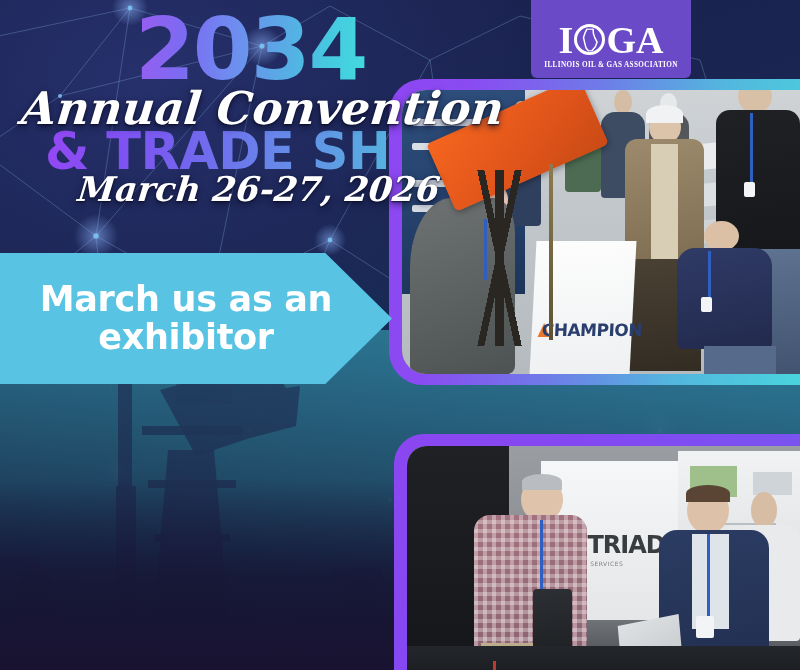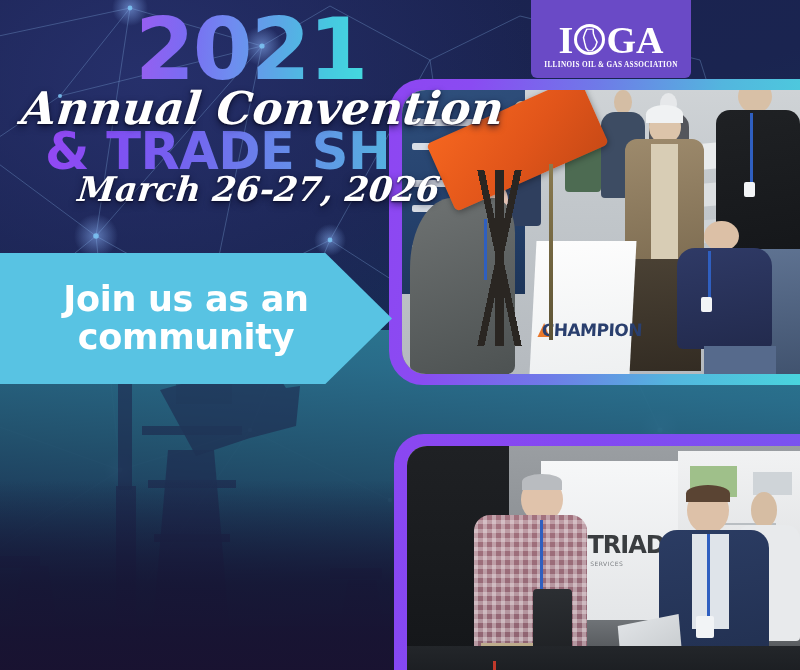--- a/index.html
+++ b/index.html
@@ -499,37 +499,37 @@
 
       <div class="p2-paper" style="left:54%; top:68%;"></div>
 
       <div style="position:absolute; left:32%; top:56%; width:10%; height:44%; background:linear-gradient(175deg,#2c2f33,#15171a); border-radius:4px;"></div>
       <div class="p2-table"></div>
       <div style="position:absolute; left:22%; bottom:4%; width:3px; height:12%; background:#c0392b;"></div>
     </div>
   </div>
 
   <div class="title-wrap">
-    <div class="year">2021</div>
+    <div class="year">2034</div>
     <div class="tradeshow">&amp; TRADE SHOW</div>
     <div class="script-main">Annual Convention</div>
     <div class="script-date">March 26-27, 2026</div>
   </div>
 
   <div class="logo-panel">
     <div class="logo-mark">
       <span>I</span>
       <span class="logo-o">
         <svg width="17" height="23" viewBox="0 0 17 23" aria-hidden="true">
           <path d="M5.4 0.6 L11.6 0.6 L11.9 5.2 L13.4 9.4 L15.6 13.6 L13.9 18.2 L10.4 22.2 L7.0 22.4 L4.6 19.6 L3.2 14.4 L2.0 9.0 L3.6 4.2 Z" fill="none" stroke="#ffffff" stroke-width="1.5"></path>
         </svg>
       </span>
       <span>GA</span>
     </div>
     <div class="logo-sub">ILLINOIS OIL &amp; GAS ASSOCIATION</div>
   </div>
 
   <div class="banner">
-    <div class="banner-text">Join us as an community</div>
+    <div class="banner-text">March us as an exhibitor</div>
   </div>
 
 
 </div>
 
 </body></html>

